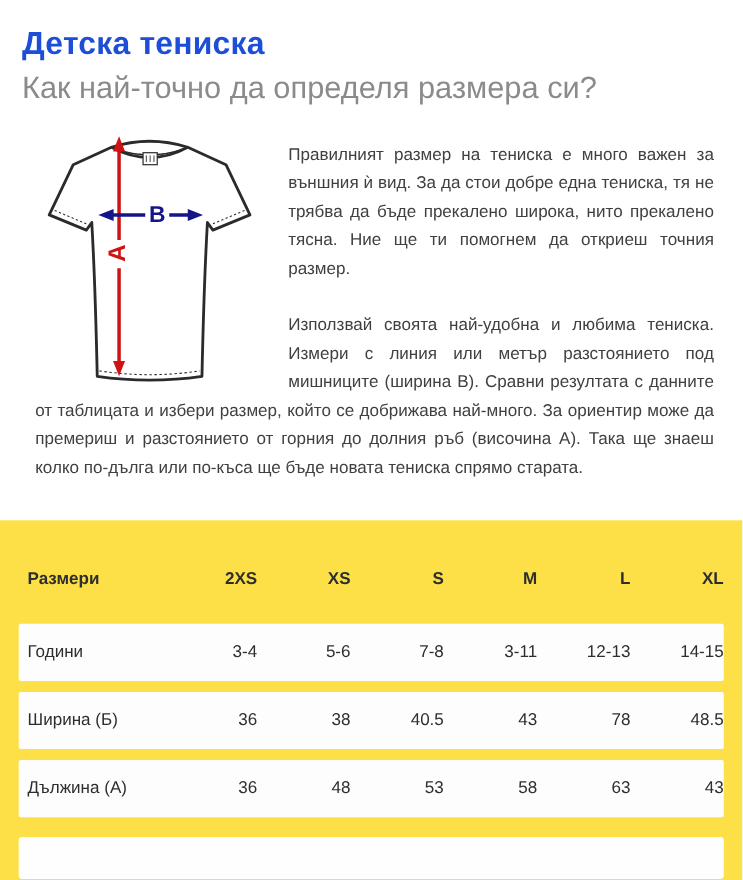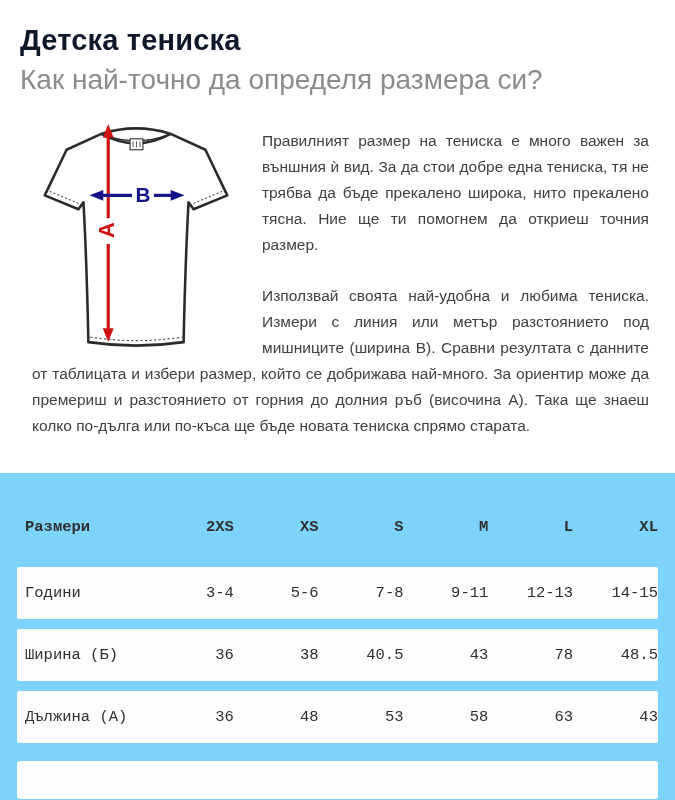--- a/index.html
+++ b/index.html
@@ -1,33 +1,33 @@
 <!DOCTYPE html>
 <html><head>
 <meta charset="utf-8">
 <style>
   * { margin:0; padding:0; box-sizing:border-box; }
   html,body { width:675px; height:800px; background:#ffffff; overflow:hidden;
     font-family:"Liberation Sans","DejaVu Sans",sans-serif; }
   .page { width:675px; height:800px; display:flex; flex-direction:column; }
 
-  .page-title { font-size:29px; font-weight:700; color:#0f172a; letter-spacing:.2px;
+  .page-title { font-size:29px; font-weight:700; color:#1d4ed8; letter-spacing:.2px;
     margin:24px 20px 0 20px; }
   .page-subtitle { font-size:28px; font-weight:400; color:#8b8b8b;
     margin:7px 20px 0 20px; }
 
   .intro { margin:20px 14px 0 20px; font-size:15.5px; line-height:1.68;
     color:#404040; text-align:justify; }
   .intro p { margin:12px; }
   .intro p + p { margin-top:25px; }
 
   .diagram-wrap { float:left; width:216px; height:238px; margin:2px 18px 4px 8px; }
   .diagram-wrap svg { display:block; }
 
-  .size-section { background:#7dd3fc; margin-top:22px; flex:1; padding-top:38px;font-family:Liberation Mono, monospace; }
+  .size-section { background:#fde047; margin-top:22px; flex:1; padding-top:38px; }
   .t-row { display:flex; align-items:center; margin:0 17px; }
   .t-row.header { height:32px; margin-bottom:24px; }
   .t-row.stripe { background:#fdfdfd; height:52px; margin-bottom:10px; border-radius:2px; }
   .t-row.empty { background:#fefefe; height:38px; margin-top:18px; border-radius:3px; }
   .cell-label { flex:0 0 132px; padding-left:8px; font-size:15.5px; color:#2e2e2e; }
   .header .cell-label { font-weight:700; }
   .cell { flex:1; text-align:right; font-size:15.5px; color:#2e2e2e; }
   .header .cell { font-weight:700; }
 </style>
 </head>
@@ -93,21 +93,21 @@
       <div class="cell">M</div>
       <div class="cell">L</div>
       <div class="cell">XL</div>
     </div>
 
     <div class="t-row stripe">
       <div class="cell-label">Години</div>
       <div class="cell">3-4</div>
       <div class="cell">5-6</div>
       <div class="cell">7-8</div>
-      <div class="cell">9-11</div>
+      <div class="cell">3-11</div>
       <div class="cell">12-13</div>
       <div class="cell">14-15</div>
     </div>
 
     <div class="t-row stripe">
       <div class="cell-label">Ширина (Б)</div>
       <div class="cell">36</div>
       <div class="cell">38</div>
       <div class="cell">40.5</div>
       <div class="cell">43</div>

